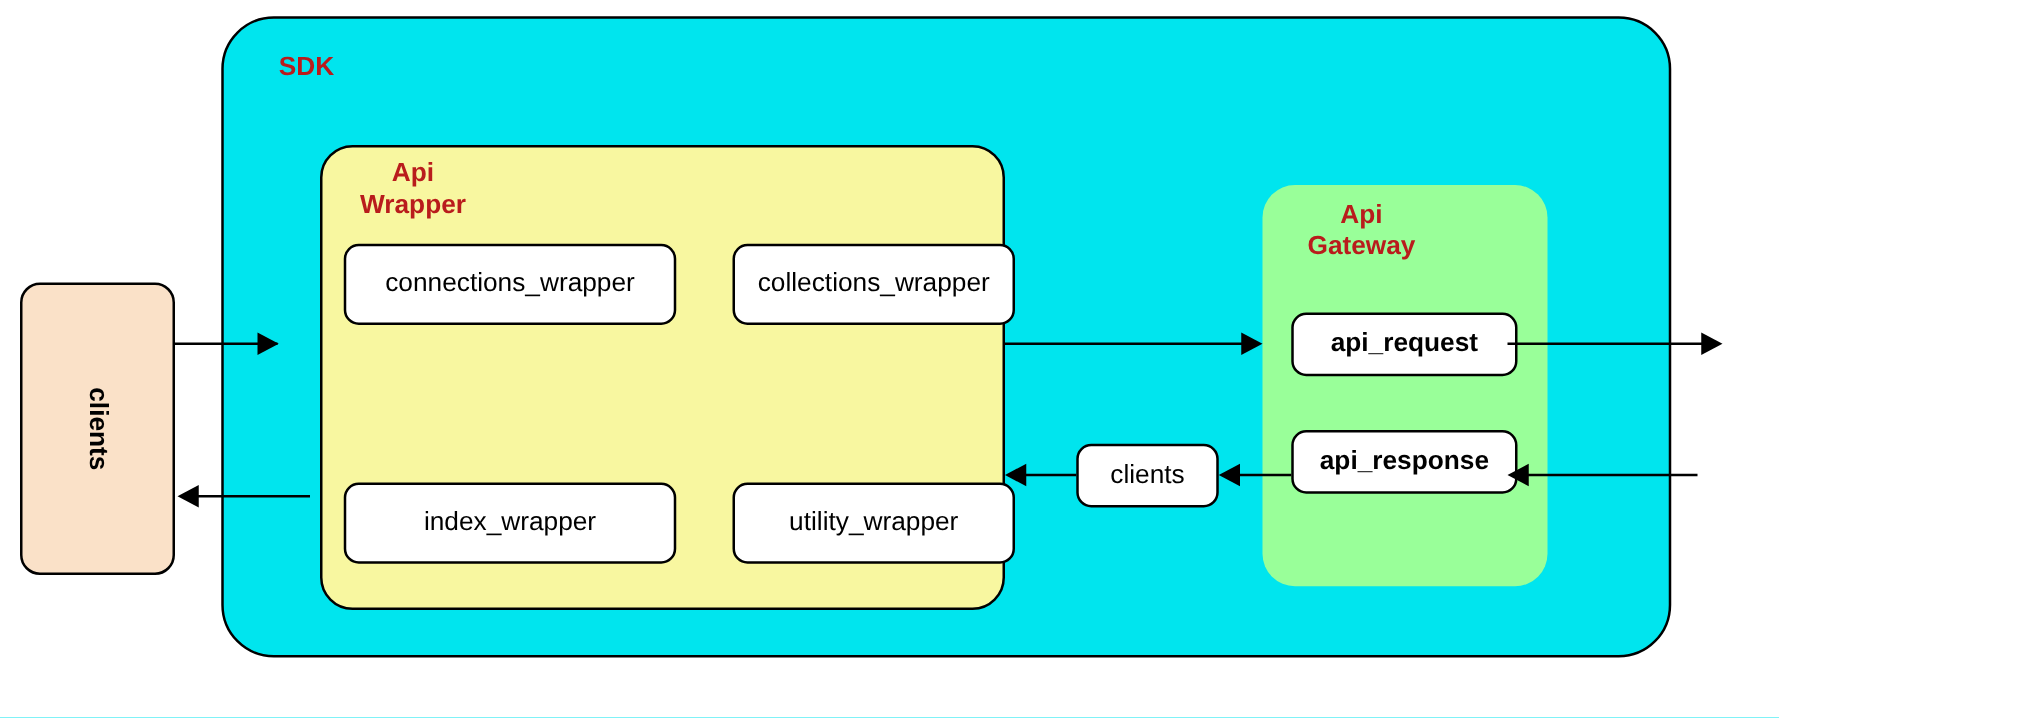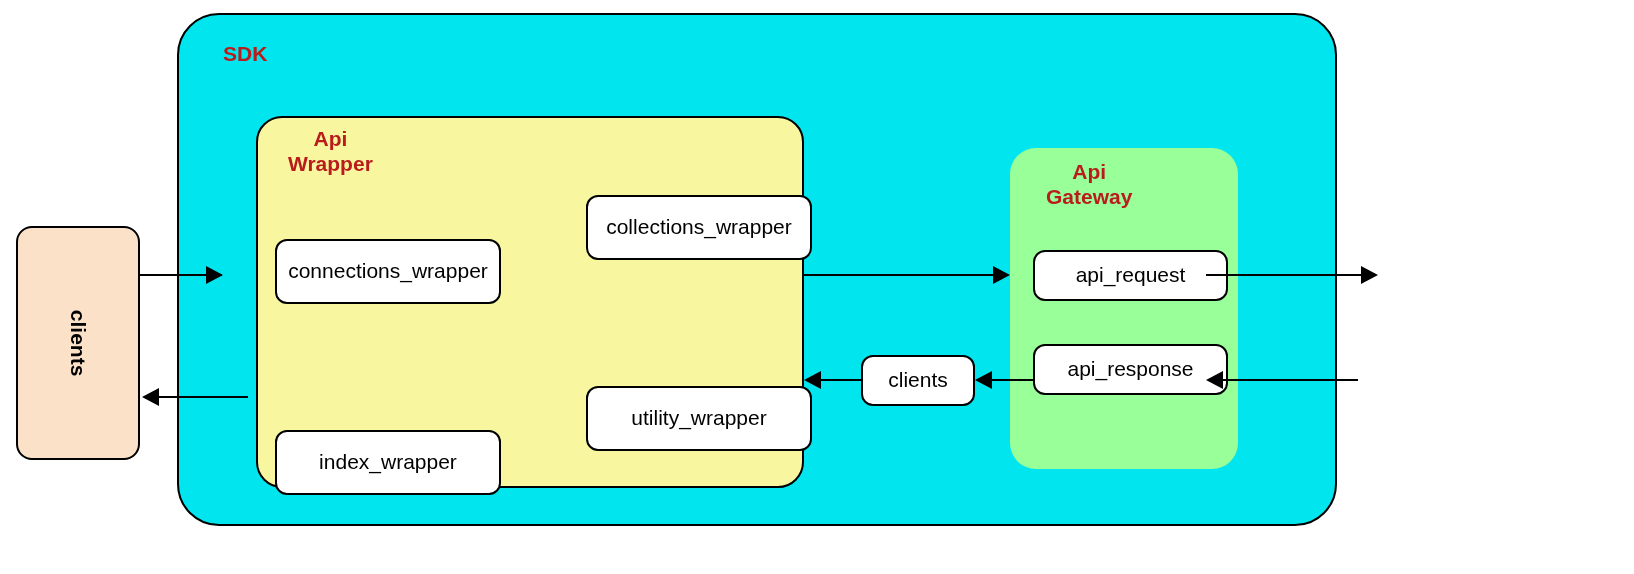--- a/index.html
+++ b/index.html
@@ -78,28 +78,28 @@
     left:1378px;top:145px;width:224px;height:382px;
     background:#e6e6e6;
     border-radius:16px;
     font-size:21px;font-weight:bold;
   }
   .checker-box{
     left:861px;top:355px;width:114px;height:51px;
   }
 
   
-  .w-l{left:275px;width:226px;margin-top:44px;}
+  .w-l{left:275px;width:266px;}
   .w-r{left:586px;width:226px;}
   .w-r1{top:195px;height:65px;}
   .w-r2{top:290px;height:65px;}
   .w-r3{top:386px;height:65px;}
 
   
-  .g-box{left:1033px;width:195px;height:51px;}
+  .g-box{left:1033px;width:181px;height:51px;font-weight:bold;}
   .g-r1{top:250px;}
   .g-r2{top:344px;}
 
   
   .conn{position:absolute;background:#000000;}
   .hline{height:2px;}
   .arrow{
     position:absolute;
     width:0;height:0;
     border-top:9px solid transparent;

